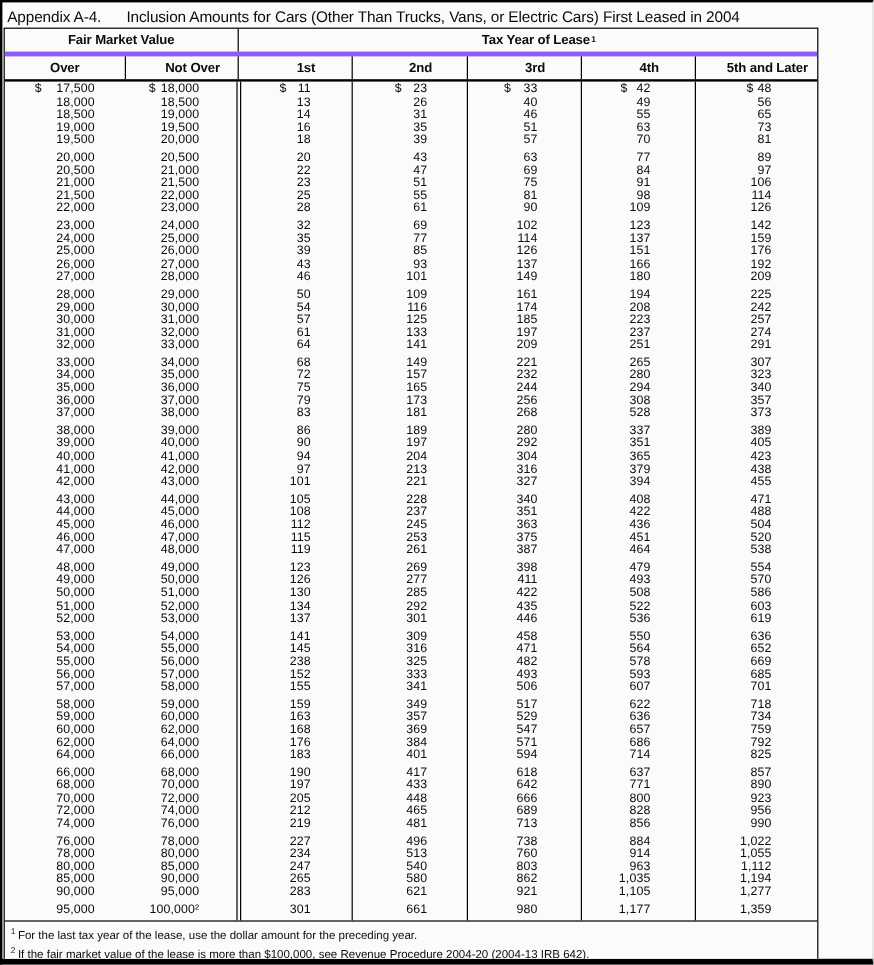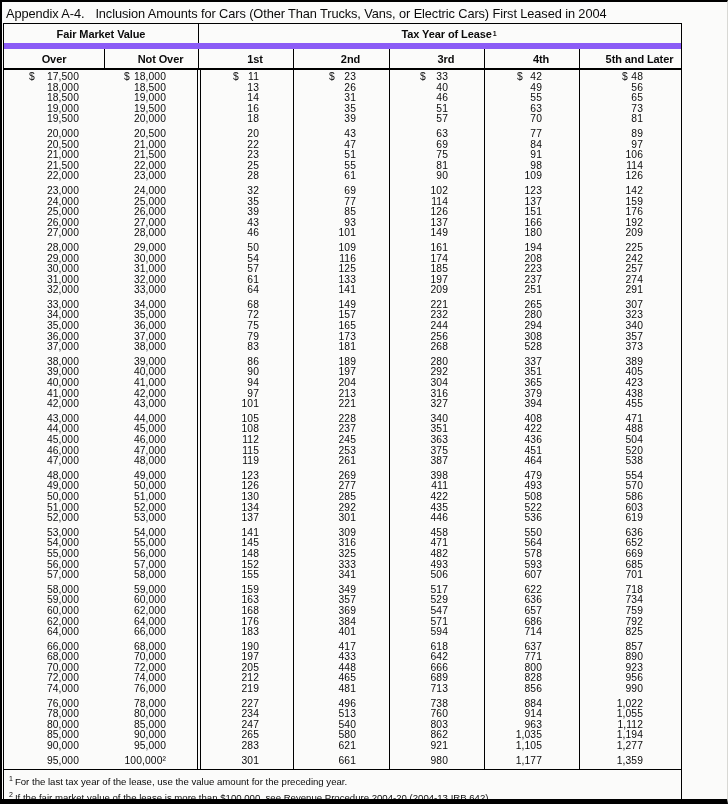--- a/index.html
+++ b/index.html
@@ -10,31 +10,31 @@
     background:#fbfbfa;
     border-top:2px solid #000;
     border-left:2px solid #000;
     border-bottom:5px solid #000;
     border-right:1px solid #d8d8d4;
     font-family:"Liberation Sans", sans-serif;
     color:#0b0b0b;
     overflow:hidden;
   }
   .title { padding:4px 4px 2px 4px; font-size:12.8px; white-space:nowrap; letter-spacing:-0.1px; }
-  .t-prefix { font-weight:normal; margin-right:11px; }
+  .t-prefix { font-weight:normal; margin-right:21px; }
   .t-main { font-weight:normal; }
 
   .table-box {
     margin-left:1px;
     width:679px;
     box-sizing:border-box;
     border:1px solid #000;
     background:#fbfbfa;
   }
-  .hrow1 { display:grid; grid-template-columns:194px 1fr; height:19px; border-bottom:6px solid #8b5cf6; }
+  .hrow1 { display:grid; grid-template-columns:194px 1fr; height:19px; border-bottom:4px solid #8b5cf6; }
   .hrow2 { display:grid; grid-template-columns:100px 94px 95px 96px 95px 95px 1fr; height:19px; border-bottom:2px solid #000; }
   .hcell {
     display:flex; align-items:center; justify-content:center;
     font-weight:bold; font-size:11px; letter-spacing:-0.1px;
     overflow:hidden; white-space:nowrap;
   }
   .bl { border-left:1px solid #000;padding-left:18px; }
   .hcell sup { font-size:7px; line-height:0; margin-left:1px; }
 
   .tbody { position:relative; padding:2px 0 3px 0; }
@@ -485,21 +485,21 @@
             <div class="cell c1"><span>55,000</span></div>
             <div class="cell c2"><span>145</span></div>
             <div class="cell c3"><span>316</span></div>
             <div class="cell c4"><span>471</span></div>
             <div class="cell c5"><span>564</span></div>
             <div class="cell c6"><span>652</span></div>
           </div>
           <div class="row">
             <div class="cell c0"><span>55,000</span></div>
             <div class="cell c1"><span>56,000</span></div>
-            <div class="cell c2"><span>148</span></div>
+            <div class="cell c2"><span>238</span></div>
             <div class="cell c3"><span>325</span></div>
             <div class="cell c4"><span>482</span></div>
             <div class="cell c5"><span>578</span></div>
             <div class="cell c6"><span>669</span></div>
           </div>
           <div class="row">
             <div class="cell c0"><span>56,000</span></div>
             <div class="cell c1"><span>57,000</span></div>
             <div class="cell c2"><span>152</span></div>
             <div class="cell c3"><span>333</span></div>
@@ -665,17 +665,17 @@
             <div class="cell c2"><span>301</span></div>
             <div class="cell c3"><span>661</span></div>
             <div class="cell c4"><span>980</span></div>
             <div class="cell c5"><span>1,177</span></div>
             <div class="cell c6"><span>1,359</span></div>
           </div>
         </div>
       </div>
 
     <div class="footnotes">
-      <div class="fn"><sup>1</sup><span>For the last tax year of the lease, use the value amount for the preceding year.</span></div>
+      <div class="fn"><sup>1</sup><span>For the last tax year of the lease, use the dollar amount for the preceding year.</span></div>
       <div class="fn"><sup>2</sup><span>If the fair market value of the lease is more than $100,000, see Revenue Procedure 2004-20 (2004-13 IRB 642).</span></div>
     </div>
   </div>
 </div>
 
 </body></html>

